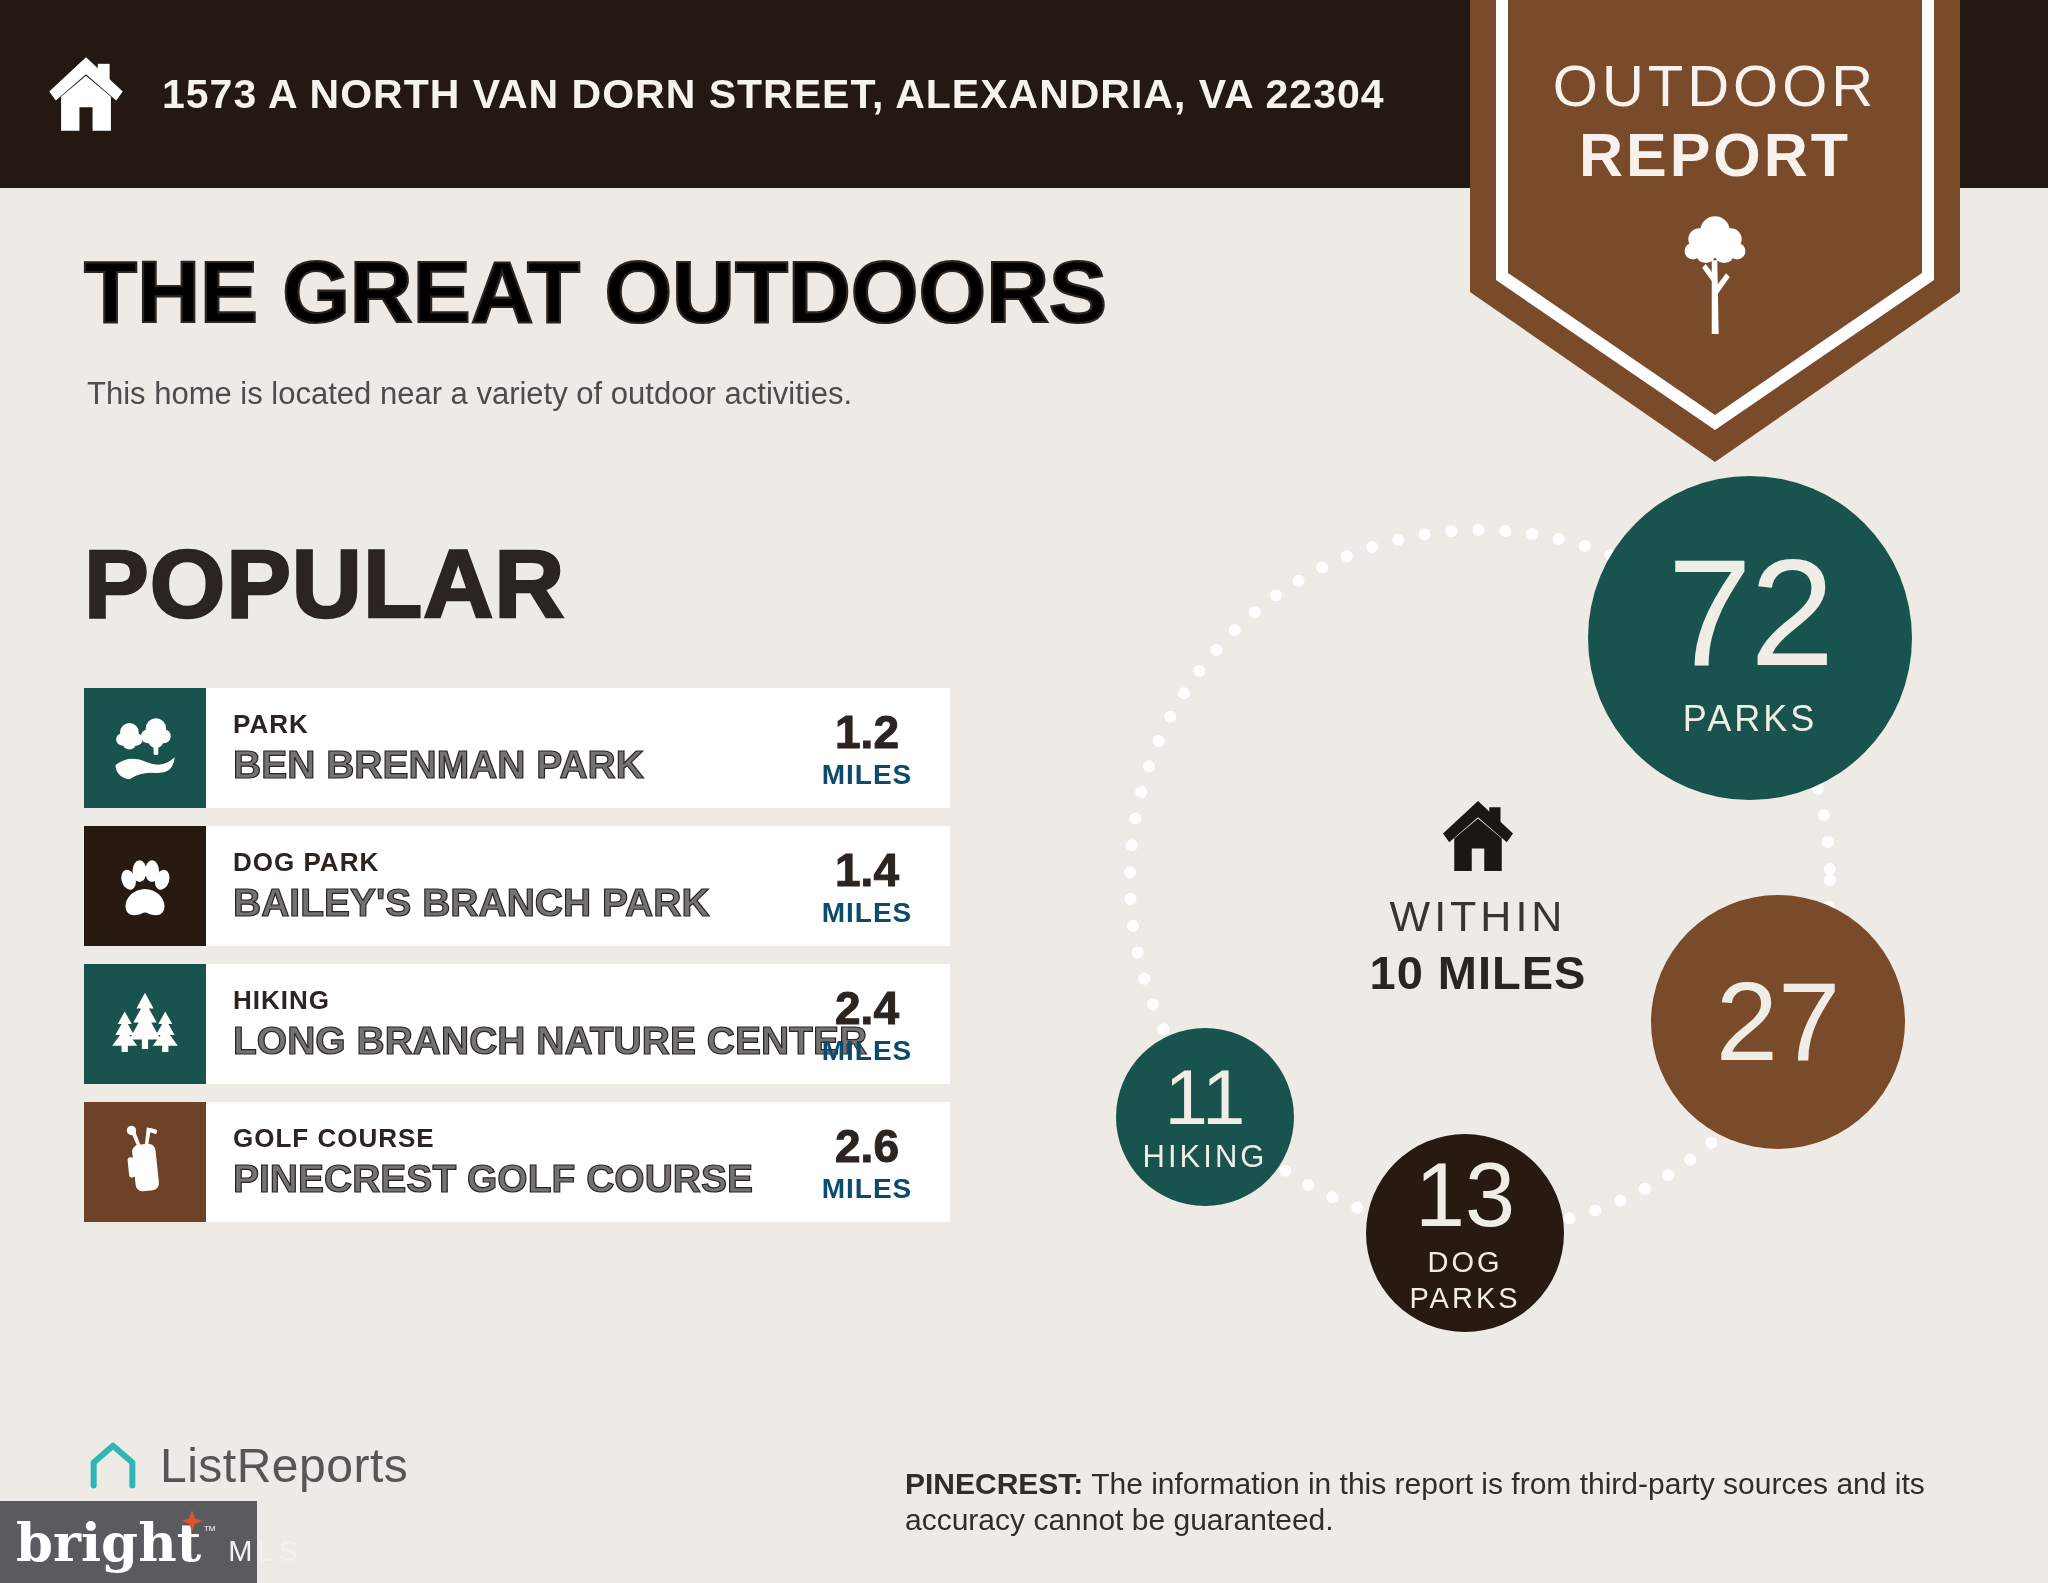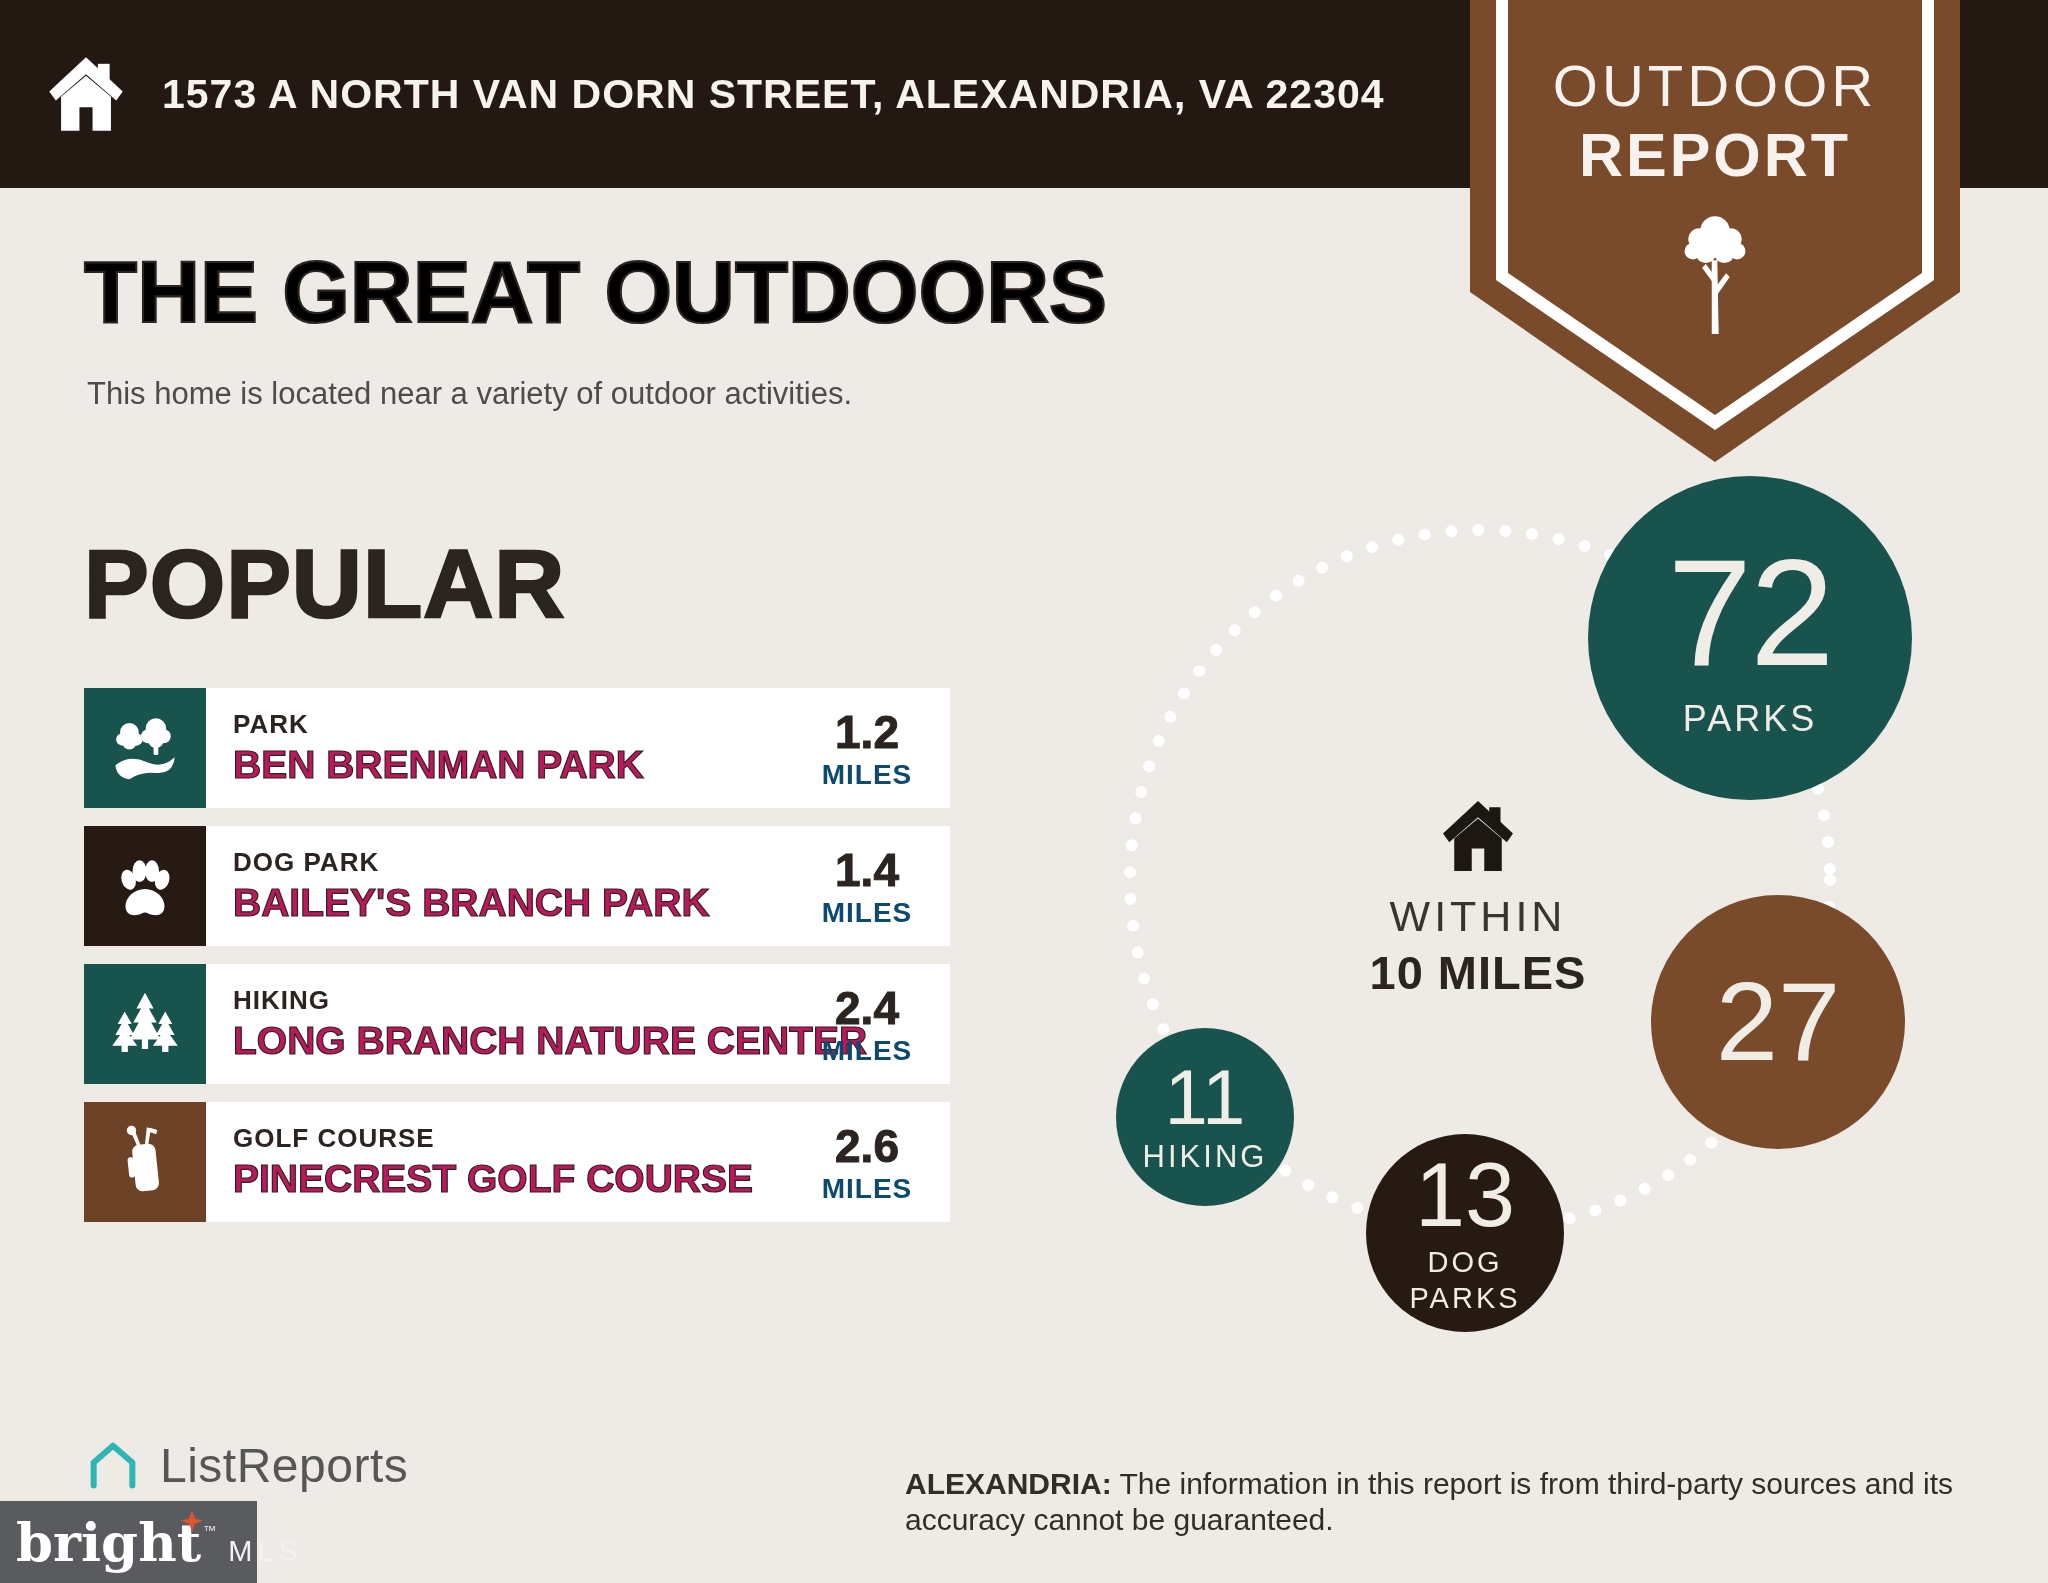--- a/index.html
+++ b/index.html
@@ -30,21 +30,21 @@
 
   
   .row { position:absolute; left:84px; width:866px; height:120px; }
   .row.r1 { top:688px; } .row.r2 { top:826px; } .row.r3 { top:964px; } .row.r4 { top:1102px; }
   .tile { position:absolute; left:0; top:0; width:122px; height:120px; display:flex; align-items:center; justify-content:center; }
   .tile.teal { background:#18544d; } .tile.dark { background:#261a13; } .tile.golf { background:#6e4226; }
   .tile svg { width:78px; height:78px; }
   .card { position:absolute; left:122px; right:0; top:0; bottom:0; background:#ffffff; display:flex; align-items:center; }
   .row-text { flex:1; padding-left:27px; min-width:0; }
   .row-cat { font-size:26px; font-weight:700; letter-spacing:1px; color:#2b2420; }
-  .row-name { font-size:39px; font-weight:700; color:#be185d; -webkit-text-stroke:1.2px #2b2420; margin-top:3px; white-space:nowrap; }
+  .row-name { font-size:39px; font-weight:700; color:#737373; -webkit-text-stroke:1.2px #2b2420; margin-top:3px; white-space:nowrap; }
   .row-miles { width:152px; text-align:center; padding-right:14px; flex:0 0 auto; }
   .row-dist { font-size:46px; font-weight:700; color:#2b2420; -webkit-text-stroke:1px #2b2420; }
   .row-unit { font-size:28px; font-weight:700; color:#0c4a6e; letter-spacing:1px; }
 
   
   .ring-layer { position:absolute; left:0; top:0; width:2048px; height:1583px; z-index:0; pointer-events:none; }
   .bubble { position:absolute; border-radius:50%; display:flex; flex-direction:column; align-items:center;
             justify-content:center; color:#f0ece6; z-index:1; text-align:center; }
   .bubble.teal { background:#18544d; } .bubble.brown { background:#7a4b2b; } .bubble.dark { background:#261a13; }
   .bubble .label { letter-spacing:3px; white-space:pre-line; line-height:1.25; }
@@ -267,15 +267,15 @@
   </div>
 
   <div class="bright-box">
     <span class="bright-word"><span>bright</span><svg class="bright-star" viewBox="0 0 24 24">
           <polygon points="12,0 15,9 24,12 15,15 12,24 9,15 0,12 9,9" fill="#e0532f"></polygon>
         </svg></span>
     <span class="bright-tm">™</span>
     <span class="bright-mls">MLS</span>
   </div>
 
-  <p class="disclaimer"><b>ALEXANDRIA:</b><span> The information in this report is from third-party sources and its accuracy cannot be guaranteed.</span></p>
+  <p class="disclaimer"><b>PINECREST:</b><span> The information in this report is from third-party sources and its accuracy cannot be guaranteed.</span></p>
 
 </div>
 
 </body></html>

